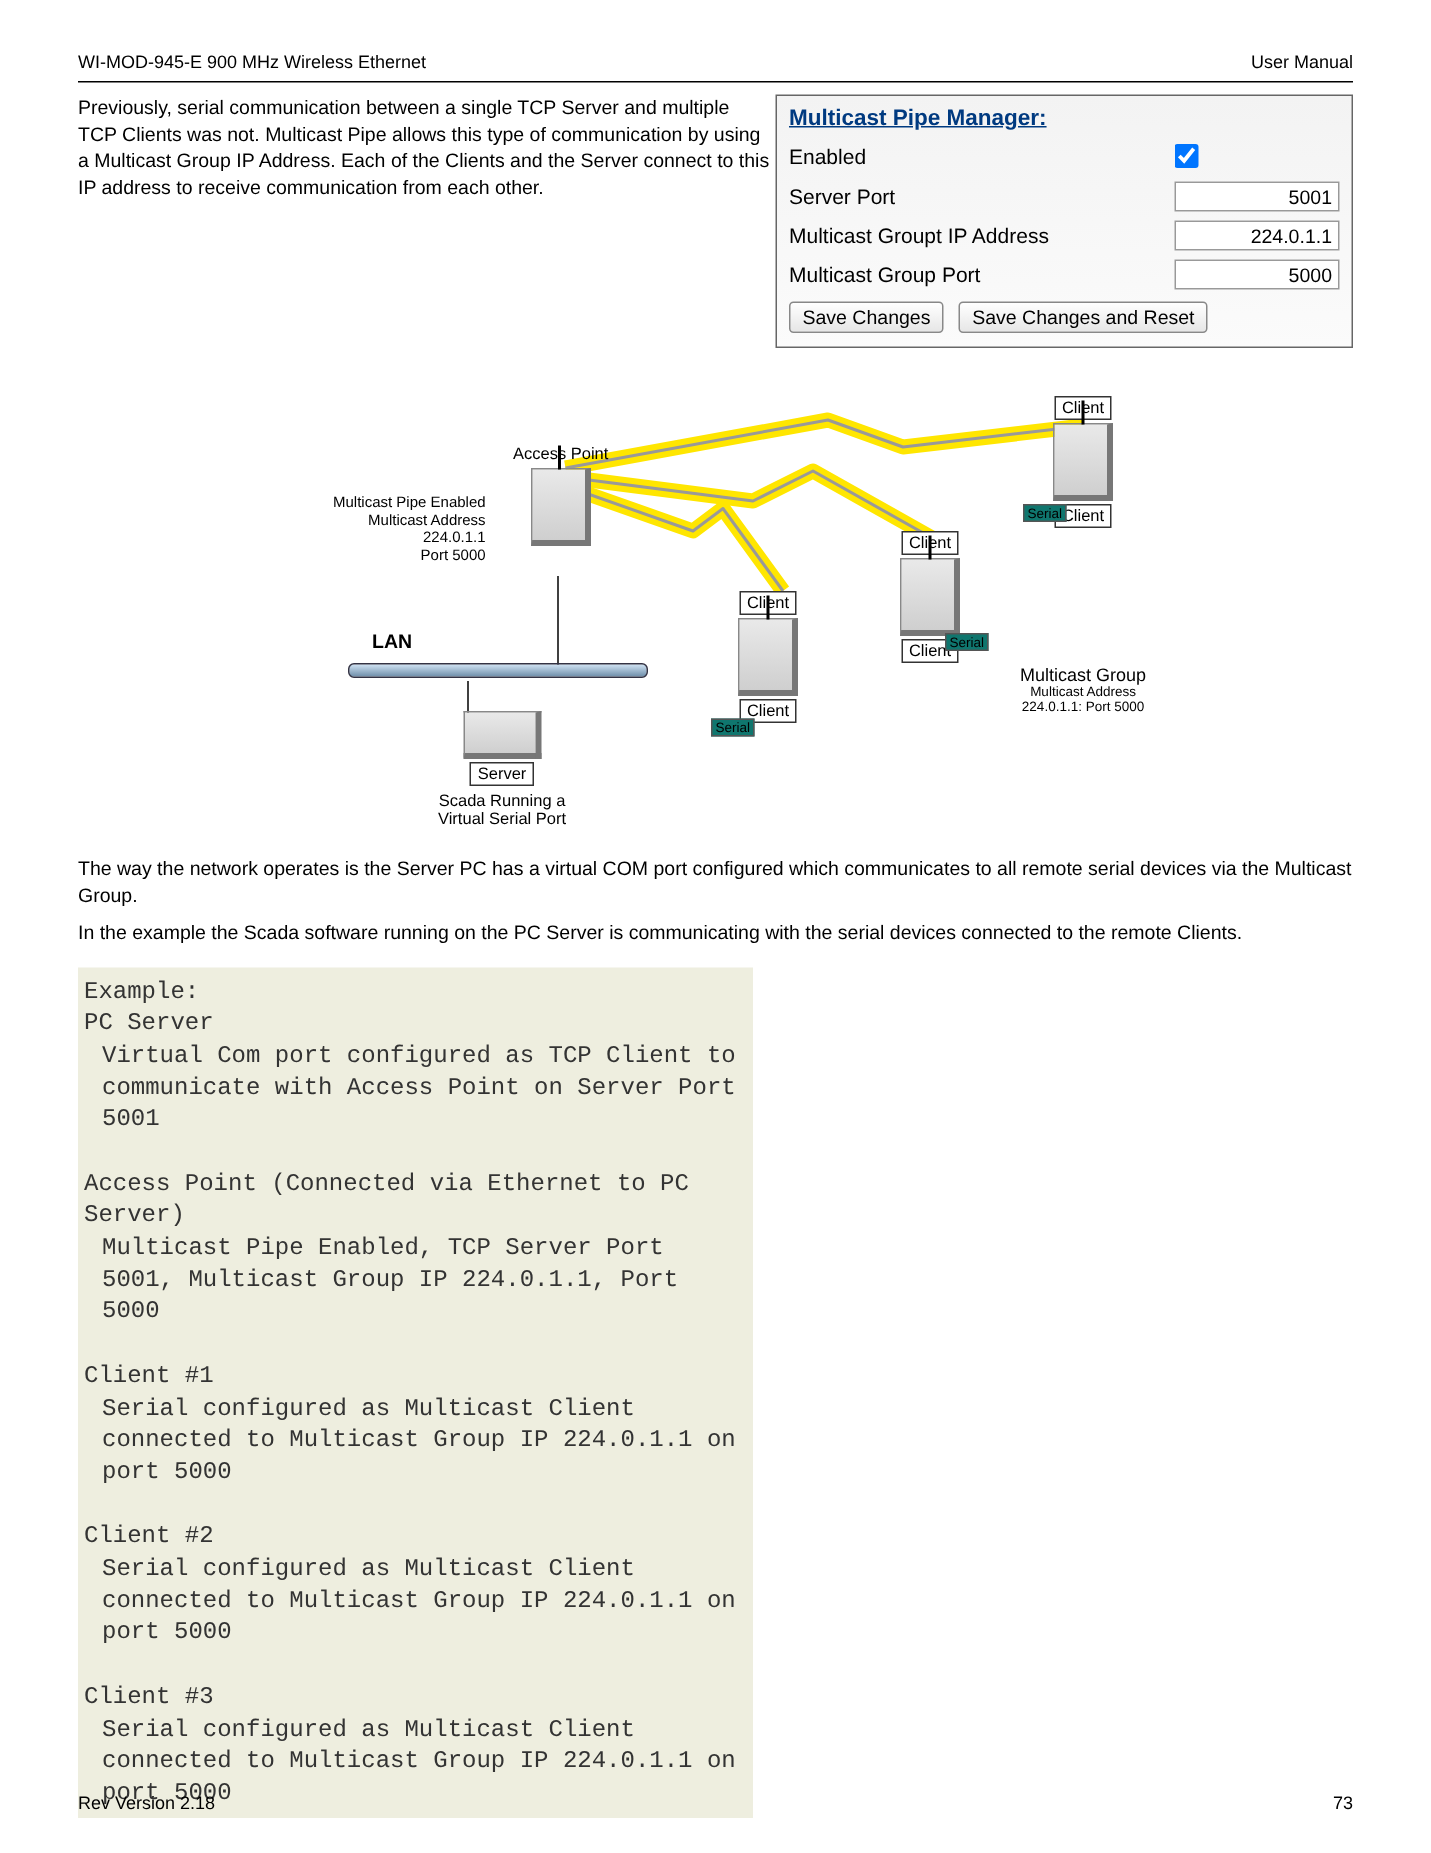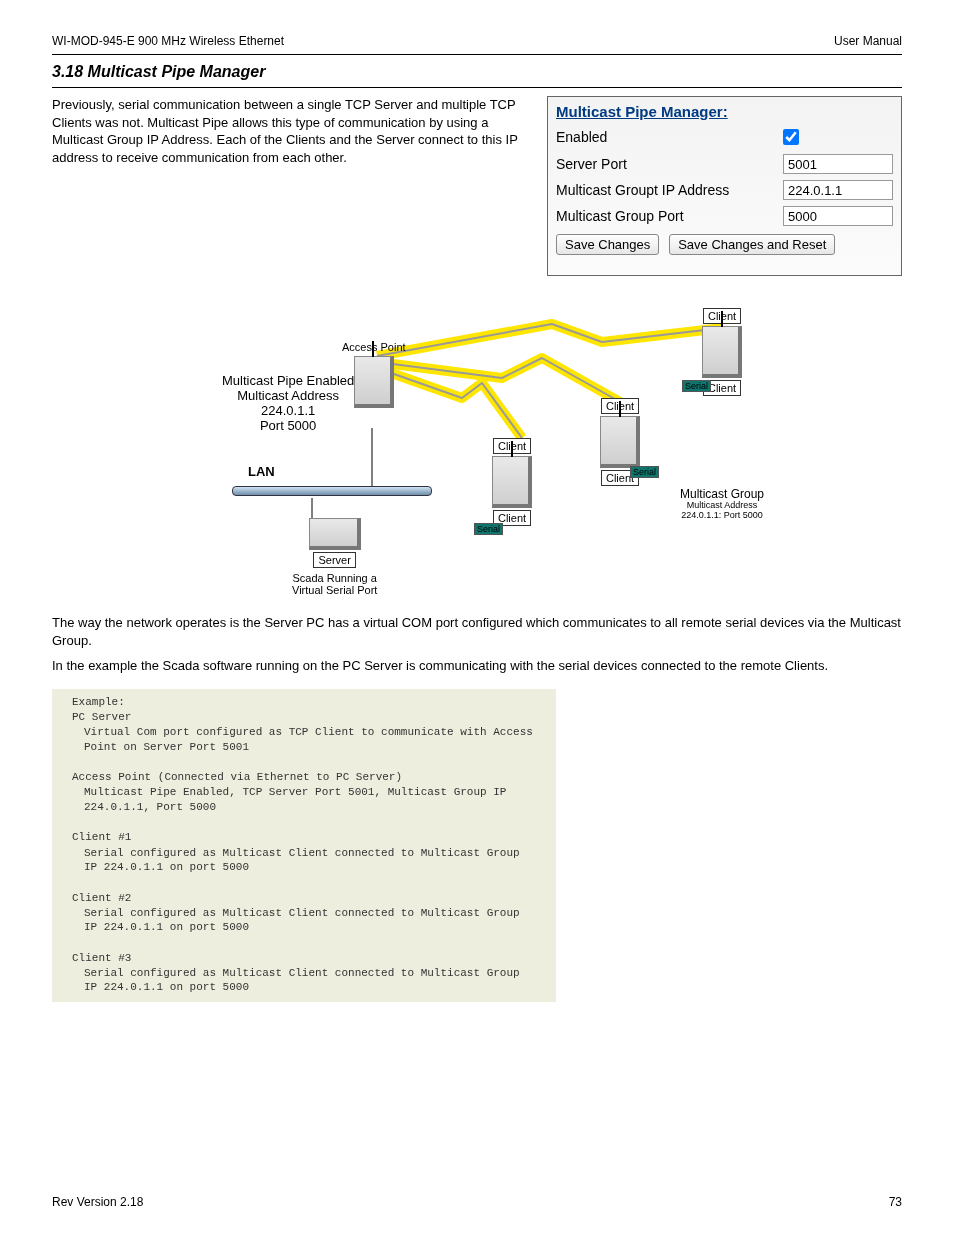--- a/index.html
+++ b/index.html
@@ -39,23 +39,23 @@
     display: flex;
     align-items: flex-start;
     gap: 4px;
   }
   .para {
     flex: 1;
     font-size: 13px;
     line-height: 1.35;
   }
   .cfg-panel {
-    width: 355px;
+    width: 385px;
     border: 1px solid #666;
-    padding: 6px 8px 20px 8px;
+    padding: 6px 8px 9px 8px;
     background: linear-gradient(#f3f3f3,#fbfbfb);
     font-size: 14px;
   }
   .cfg-title {
     color: #003a80;
     text-decoration: underline;
     font-weight: bold;
     font-size: 15px;
     margin-bottom: 6px;
     display: block;
@@ -67,40 +67,41 @@
     margin-bottom: 6px;
   }
   .cfg-row label { flex: 1; }
   .cfg-in {
     width: 110px;
     height: 20px;
     font-size: 13px;
     padding: 0 4px;
     border: 1px solid #999;
     background: #fff;
+    text-align: right;
   }
   .cfg-chk {
     width: 16px; height: 16px;
     margin-right: 94px;
   }
   .cfg-btns { margin-top: 8px; }
   .cfg-btn {
     font-size: 13px;
     padding: 2px 8px;
     border: 1px solid #888;
     background: linear-gradient(#fff,#e6e6e6);
     border-radius: 3px;
     cursor: pointer;
     margin-right: 6px;
   }
   .example-block {
     background: #eeeedf;
-    padding: 6px 20px;
-    width: 504px;
-    font-size: 11px;
+    padding: 6px 4px;
+    width: 450px;
+    font-size: 16px;
     line-height: 1.3;
     font-family: "Courier New", monospace;
     color: #333;
     margin-top: 14px;
   }
   .example-block .ex-line { margin-bottom: 1px; }
   .indent1 { padding-left: 12px; }
 
   
   .diagram {
@@ -138,21 +139,21 @@
     margin-top: 2px;
   }
   .dev-label-top {
     border: 1px solid #333;
     background: #fff;
     padding: 1px 4px;
     font-size: 11px;
     margin-bottom: 2px;
   }
   .server-label-below { font-size: 11px; text-align:center; margin-top:4px; }
-  .small-caption { font-size: 13px; line-height:1.15; text-align: center; }
+  .small-caption { font-size: 10px; line-height:1.15; text-align: right; }
   .mcgroup { font-size: 12px; text-align:center; line-height:1.1;}
   .lan-label { font-weight: bold; font-size: 13px; position:absolute; }
   .lan-bar {
     position: absolute;
     height: 10px;
     background: linear-gradient(#cfe2f3,#6f8faa);
     border: 1px solid #334;
     border-radius: 4px;
   }
   .serial-tag {
@@ -167,21 +168,20 @@
 </head>
 <body>
 
 <div class="page">
 
   <div class="header-row">
     <span>WI-MOD-945-E 900 MHz Wireless Ethernet</span>
     <span>User Manual</span>
   </div>
 
-  <div class="section-title">3.18 Multicast Pipe Manager</div>
 
   <div class="two-col">
     <div class="para">Previously, serial communication between a single TCP Server and multiple TCP Clients was not. Multicast Pipe allows this type of communication by using a Multicast Group IP Address. Each of the Clients and the Server connect to this IP address to receive communication from each other.</div>
 
     <div class="cfg-panel">
       <span class="cfg-title">Multicast Pipe Manager:</span>
 
       <div class="cfg-row">
         <label>Enabled</label>
         <input type="checkbox" class="cfg-chk" checked="" style="">

